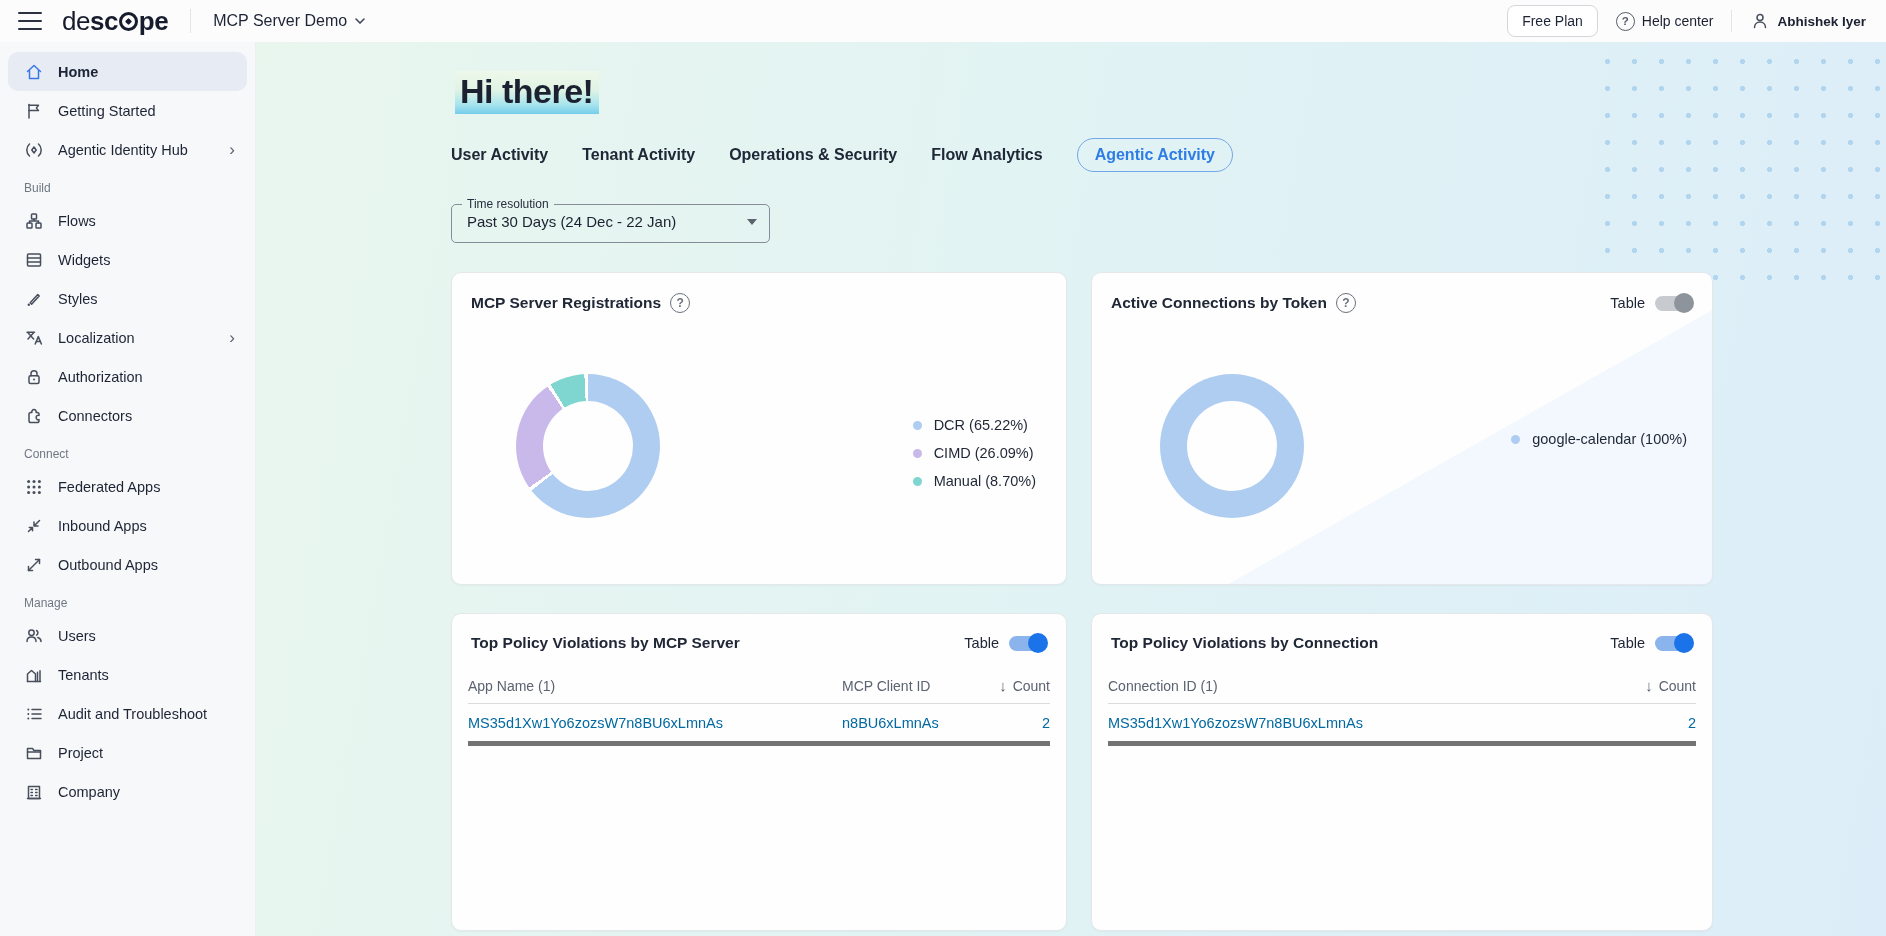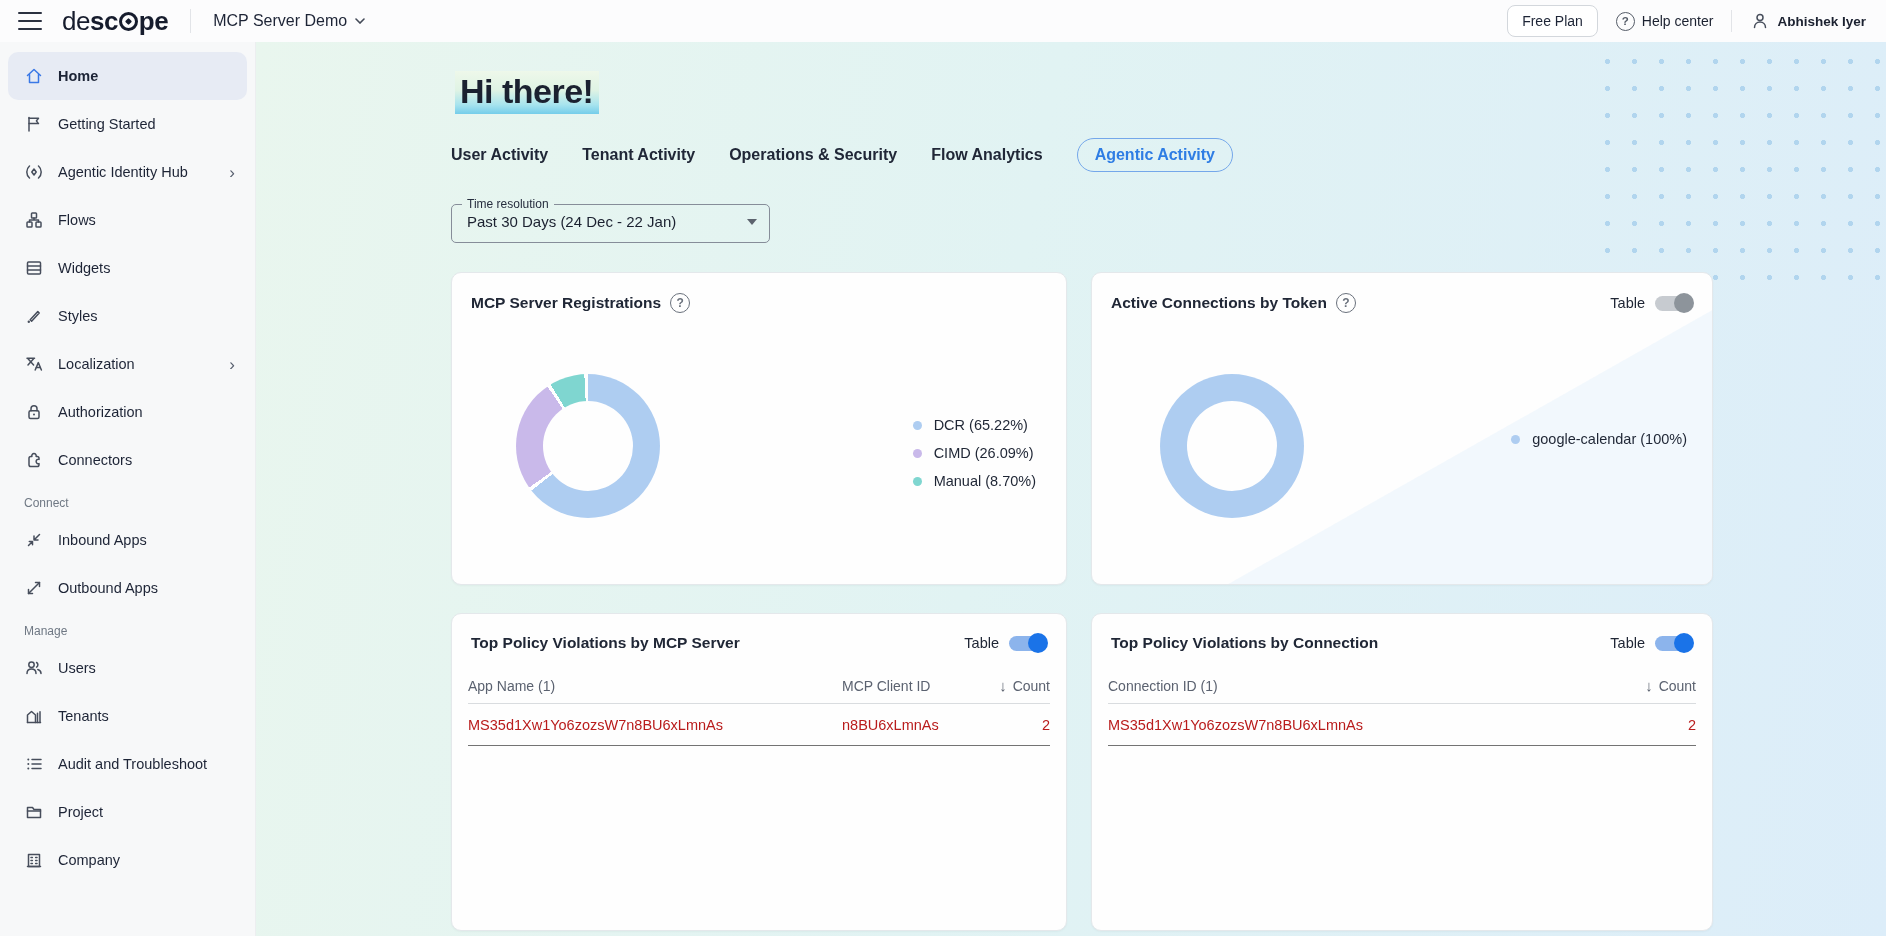--- a/index.html
+++ b/index.html
@@ -24,21 +24,21 @@
   .q-circle { width:19px; height:19px; border:1.6px solid #555c68; border-radius:50%; display:flex; align-items:center; justify-content:center; font-size:11.5px; font-weight:700; color:#555c68; }
   .tb-divider2 { width:1px; height:22px; background:#e2e4e8; }
   .user-chip { display:flex; align-items:center; gap:7px; font-size:13.5px; font-weight:600; cursor:pointer; padding-right:4px; }
   .icon-svg { stroke:#474e5c; fill:none; stroke-width:1.5; stroke-linecap:round; stroke-linejoin:round; }
 
   
   .shell { display:flex; height:894px; }
 
   
   .sidebar { width:256px; background:#f7f8f9; border-right:1px solid #eceef0; padding-top:10px; overflow:hidden; }
-  .nav-item { height:48px; margin:0 8px; padding:0 12px 0 16px; display:flex; align-items:center; gap:14px; border-radius:10px; font-size:14.5px; font-weight:500; color:#1d2436; cursor:pointer; white-space:nowrap; }
+  .nav-item { height:39px; margin:0 8px; padding:0 12px 0 16px; display:flex; align-items:center; gap:14px; border-radius:10px; font-size:14.5px; font-weight:500; color:#1d2436; cursor:pointer; white-space:nowrap; }
   .nav-item.active { background:#e7ebf4; font-weight:700; }
   .nav-item.active .icon-svg { stroke:#3a78e6; }
   .nav-item .chev { margin-left:auto; color:#596170; font-size:17px; line-height:1; }
   .group-label { height:32px; display:flex; align-items:flex-end; padding:0 0 6px 24px; font-size:12px; color:#6f7884; }
 
   
   .main { position:relative; flex:1; background:linear-gradient(100deg,#e9f6ee 0%,#e1f3f3 45%,#dcedf9 100%); overflow:hidden; }
   .main::before { content:""; position:absolute; top:6px; right:0; width:292px; height:252px;
     background-image:radial-gradient(circle, #a9d0ec 2.3px, rgba(169,208,236,0) 2.9px);
     background-size:27px 27px; opacity:.85; pointer-events:none; }
@@ -86,21 +86,21 @@
   .card.pie.second .legend { right:25px; top:158px; }
   .card.pie.second::before { content:""; position:absolute; right:0; bottom:0; width:78%; height:88%;
     background:#edf5fc; clip-path:polygon(100% 0, 0 100%, 100% 100%); opacity:.75; }
 
   .vio-table { margin-top:16px; padding:0 16px; position:relative; z-index:2; }
   .vt-row { display:grid; align-items:center; }
   .card.tbl.left .vt-row { grid-template-columns:1fr 112px 96px; }
   .card.tbl.right .vt-row { grid-template-columns:1fr 110px; }
   .vt-head { height:36px; border-bottom:1px solid #d9dcdf; font-size:14px; color:#5b6270; }
   .vt-head .cell { display:flex; align-items:center; }
-  .vt-body { height:42px; border-bottom:1px solid #737373; font-size:14.5px; color:#b91c1c; }
+  .vt-body { height:42px; border-bottom:5px solid #737373; font-size:14.5px; color:#0369a1; }
   .cell.num { justify-content:flex-end; text-align:right; }
   .vt-body .cell.num { display:flex; align-items:center; }
   .sort-arrow { font-size:15px; margin-right:6px; color:#5b6270; }
 </style>
 </head>
 <body>
 
 <header class="topbar">
   <div class="hamburger">
       <span></span>
@@ -157,20 +157,21 @@
     <div class="nav-item">
       <svg width="20" height="20" viewBox="0 0 20 20" class="icon-svg">
           <path d="M5.5 4 a8 8 0 0 0 0 12"></path>
           <path d="M14.5 4 a8 8 0 0 1 0 12"></path>
           <path d="M10 7 L12.2 10 L10 13 L7.8 10 Z"></path>
         </svg>
       <span>Agentic Identity Hub</span>
       <span class="chev">›</span>
     </div>
 
+    <div class="group-label">Build</div>
     <div class="nav-item">
       <svg width="20" height="20" viewBox="0 0 20 20" class="icon-svg">
           <rect x="7.5" y="3" width="5" height="5" rx="0.8"></rect>
           <rect x="3" y="12" width="5" height="5" rx="0.8"></rect>
           <rect x="12" y="12" width="5" height="5" rx="0.8"></rect>
           <path d="M10 8 V10 M5.5 12 V10 H14.5 V12"></path>
         </svg>
       <span>Flows</span>
     </div>
     <div class="nav-item">
@@ -206,20 +207,34 @@
       <span>Authorization</span>
     </div>
     <div class="nav-item">
       <svg width="20" height="20" viewBox="0 0 20 20" class="icon-svg">
           <path d="M5 8.2 c0-1 .8-1.8 1.8-1.8 h1.1 a2.2 2.2 0 1 1 4.2 0 h1.1 c1 0 1.8.8 1.8 1.8 v1.2 a2.2 2.2 0 1 0 0 4.2 v1.2 c0 1-.8 1.8-1.8 1.8 H6.8 c-1 0-1.8-.8-1.8-1.8 Z"></path>
         </svg>
       <span>Connectors</span>
     </div>
 
     <div class="group-label">Connect</div>
+    <div class="nav-item">
+      <svg width="20" height="20" viewBox="0 0 20 20" fill="#474e5c">
+          <circle cx="4.6" cy="4.6" r="1.5"></circle>
+          <circle cx="10" cy="4.6" r="1.5"></circle>
+          <circle cx="15.4" cy="4.6" r="1.5"></circle>
+          <circle cx="4.6" cy="10" r="1.5"></circle>
+          <circle cx="10" cy="10" r="1.5"></circle>
+          <circle cx="15.4" cy="10" r="1.5"></circle>
+          <circle cx="4.6" cy="15.4" r="1.5"></circle>
+          <circle cx="10" cy="15.4" r="1.5"></circle>
+          <circle cx="15.4" cy="15.4" r="1.5"></circle>
+        </svg>
+      <span>Federated Apps</span>
+    </div>
     <div class="nav-item">
       <svg width="20" height="20" viewBox="0 0 20 20" class="icon-svg">
           <path d="M15.5 4.5 L10 10 M10 10 h4 M10 10 v-4"></path>
           <path d="M4.5 15.5 L8.5 11.5 M8.5 11.5 h-3.2 M8.5 11.5 v3.2"></path>
         </svg>
       <span>Inbound Apps</span>
     </div>
     <div class="nav-item">
       <svg width="20" height="20" viewBox="0 0 20 20" class="icon-svg">
           <path d="M4.5 15.5 L15.5 4.5"></path>

